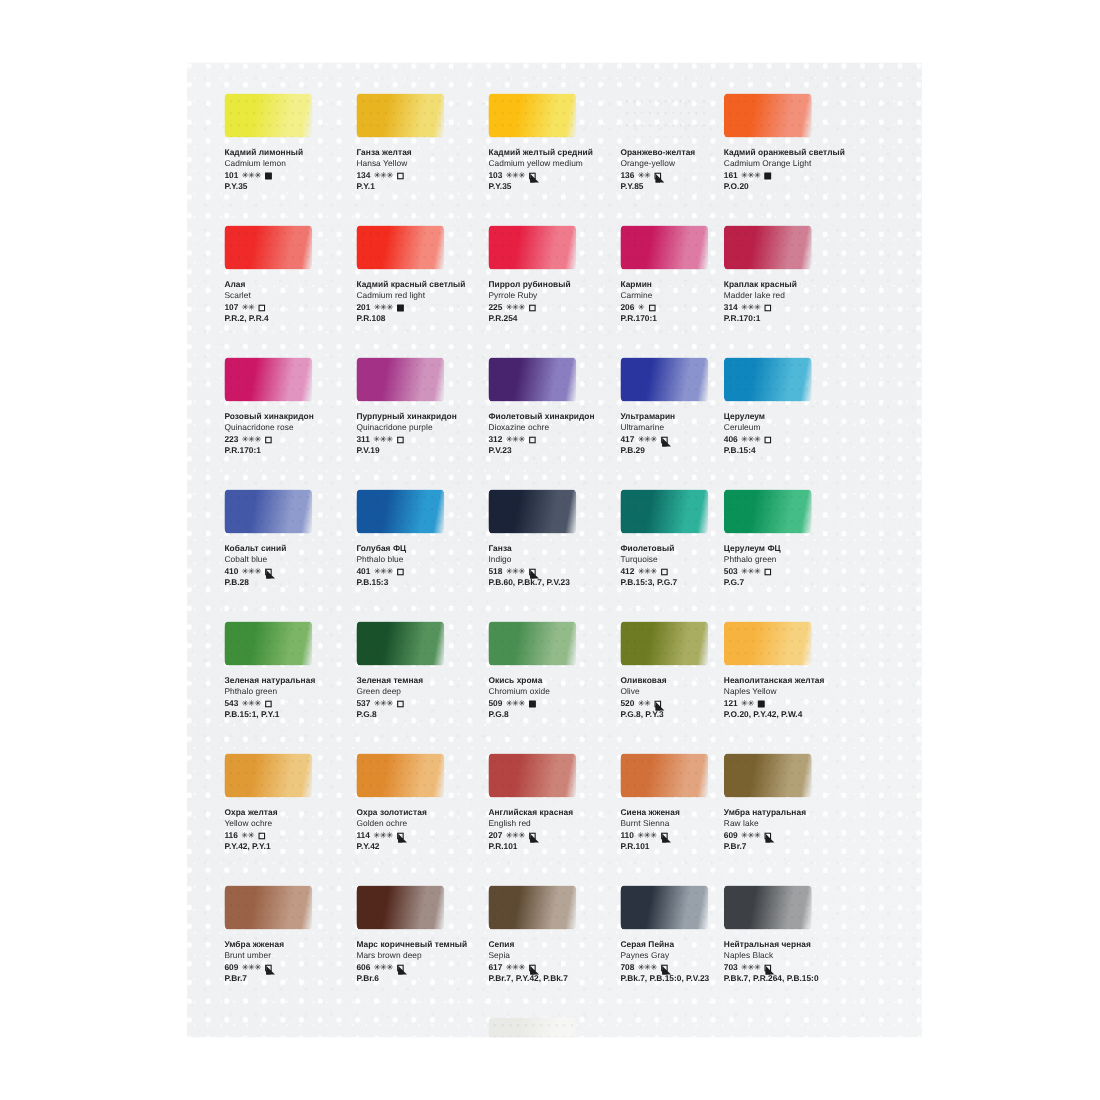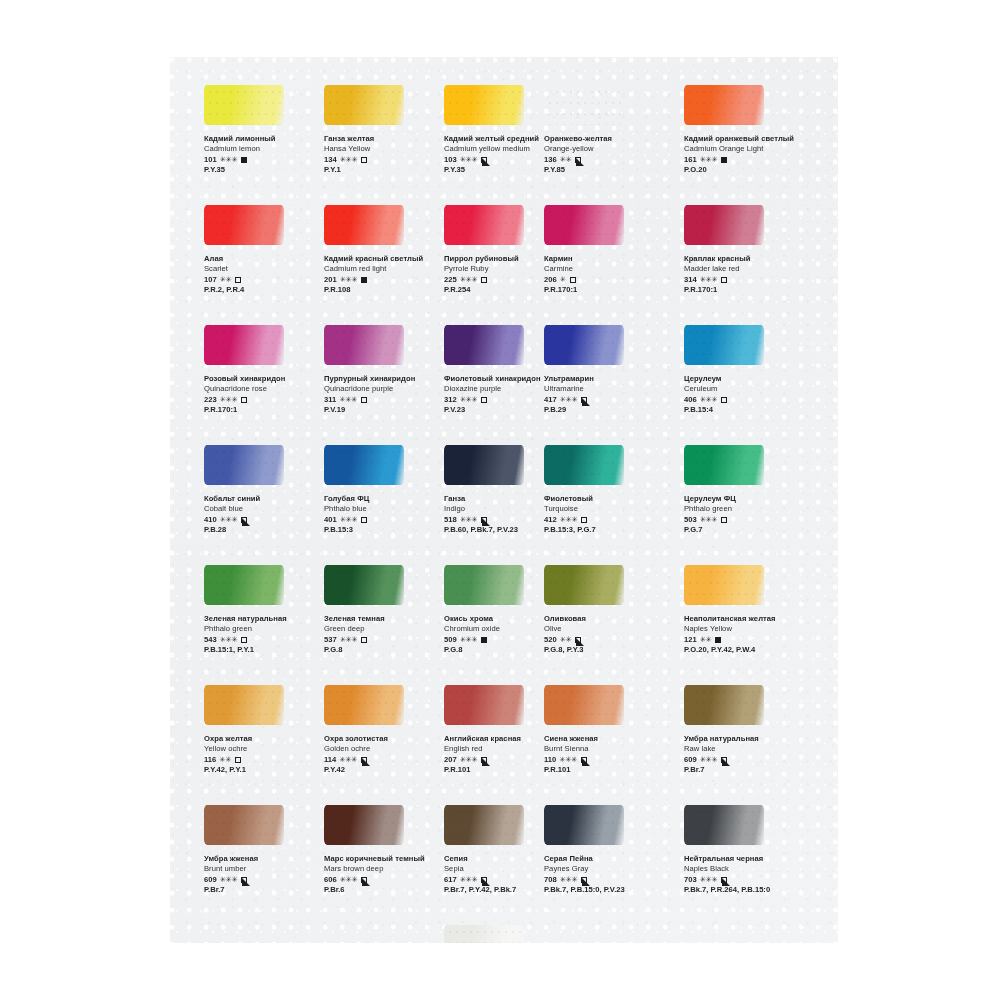--- a/index.html
+++ b/index.html
@@ -54,22 +54,22 @@
     height: 120px;
   }
   .cell {
     position: absolute;
     width: 118px;
     top: 0;
   }
   .cell.c0 { left: 0px; }
   .cell.c1 { left: 120px; }
   .cell.c2 { left: 240px; }
-  .cell.c3 { left: 340px; }
-  .cell.c4 { left: 480px; }
+  .cell.c3 { left: 360px; }
+  .cell.c4 { left: 454px; }
 
   
   .row.single .cell { left: 240px; }
 
   
   .swatch {
     position: relative;
     width: 80px;
     height: 40px;
     margin-left: 4px;
@@ -367,21 +367,21 @@
             <div class="pigment">P.V.19</div>
           </div>
         </div>
         <div class="cell c2">
           <div class="swatch">
             <div class="paint" style="background: linear-gradient(100deg, rgb(72, 36, 110) 0%, rgb(72, 36, 110) 34%, rgb(138, 126, 192) 74%, rgb(138, 126, 192) 88%, rgba(255, 255, 255, 0) 100%);"></div>
             <div class="grain"></div>
           </div>
           <div class="info">
             <div class="name-ru">Фиолетовый хинакридон</div>
-            <div class="name-en">Dioxazine purple</div>
+            <div class="name-en">Dioxazine ochre</div>
             <div class="codeline">
               <span class="code">312</span>
               <span class="stars">✳✳✳</span>
               <span class="opacity-box empty"></span>
             </div>
             <div class="pigment">P.V.23</div>
           </div>
         </div>
         <div class="cell c3">
           <div class="swatch">

